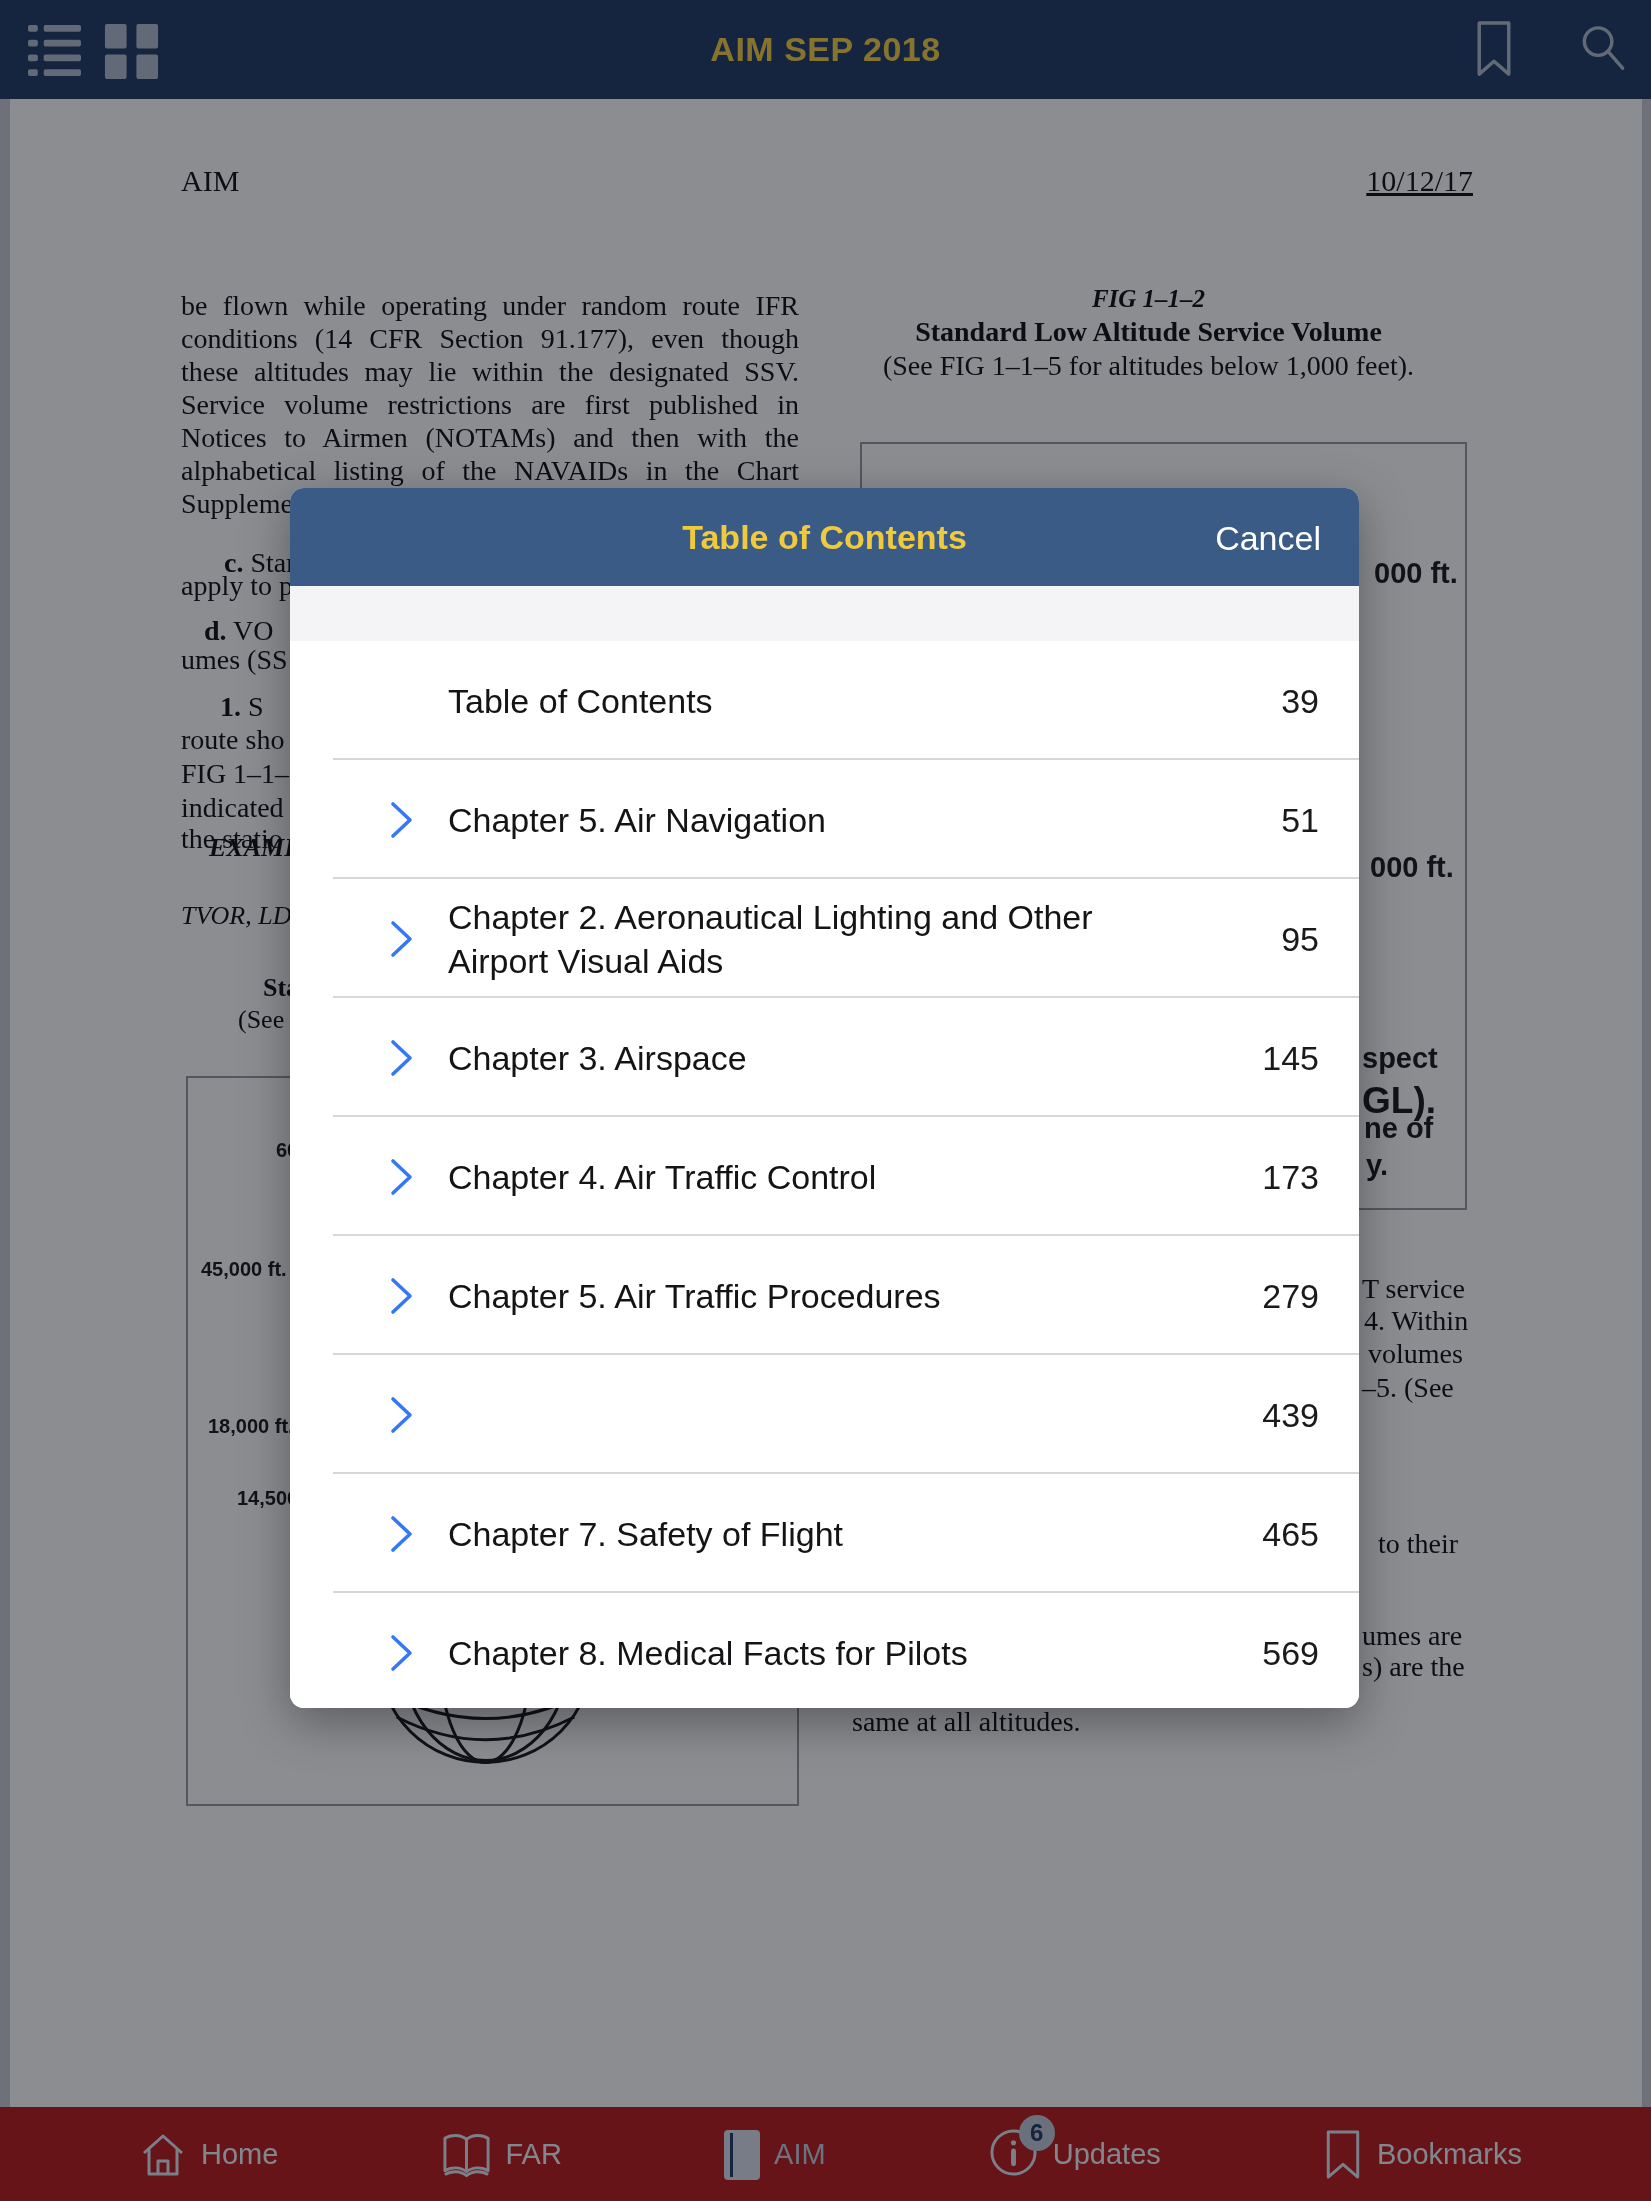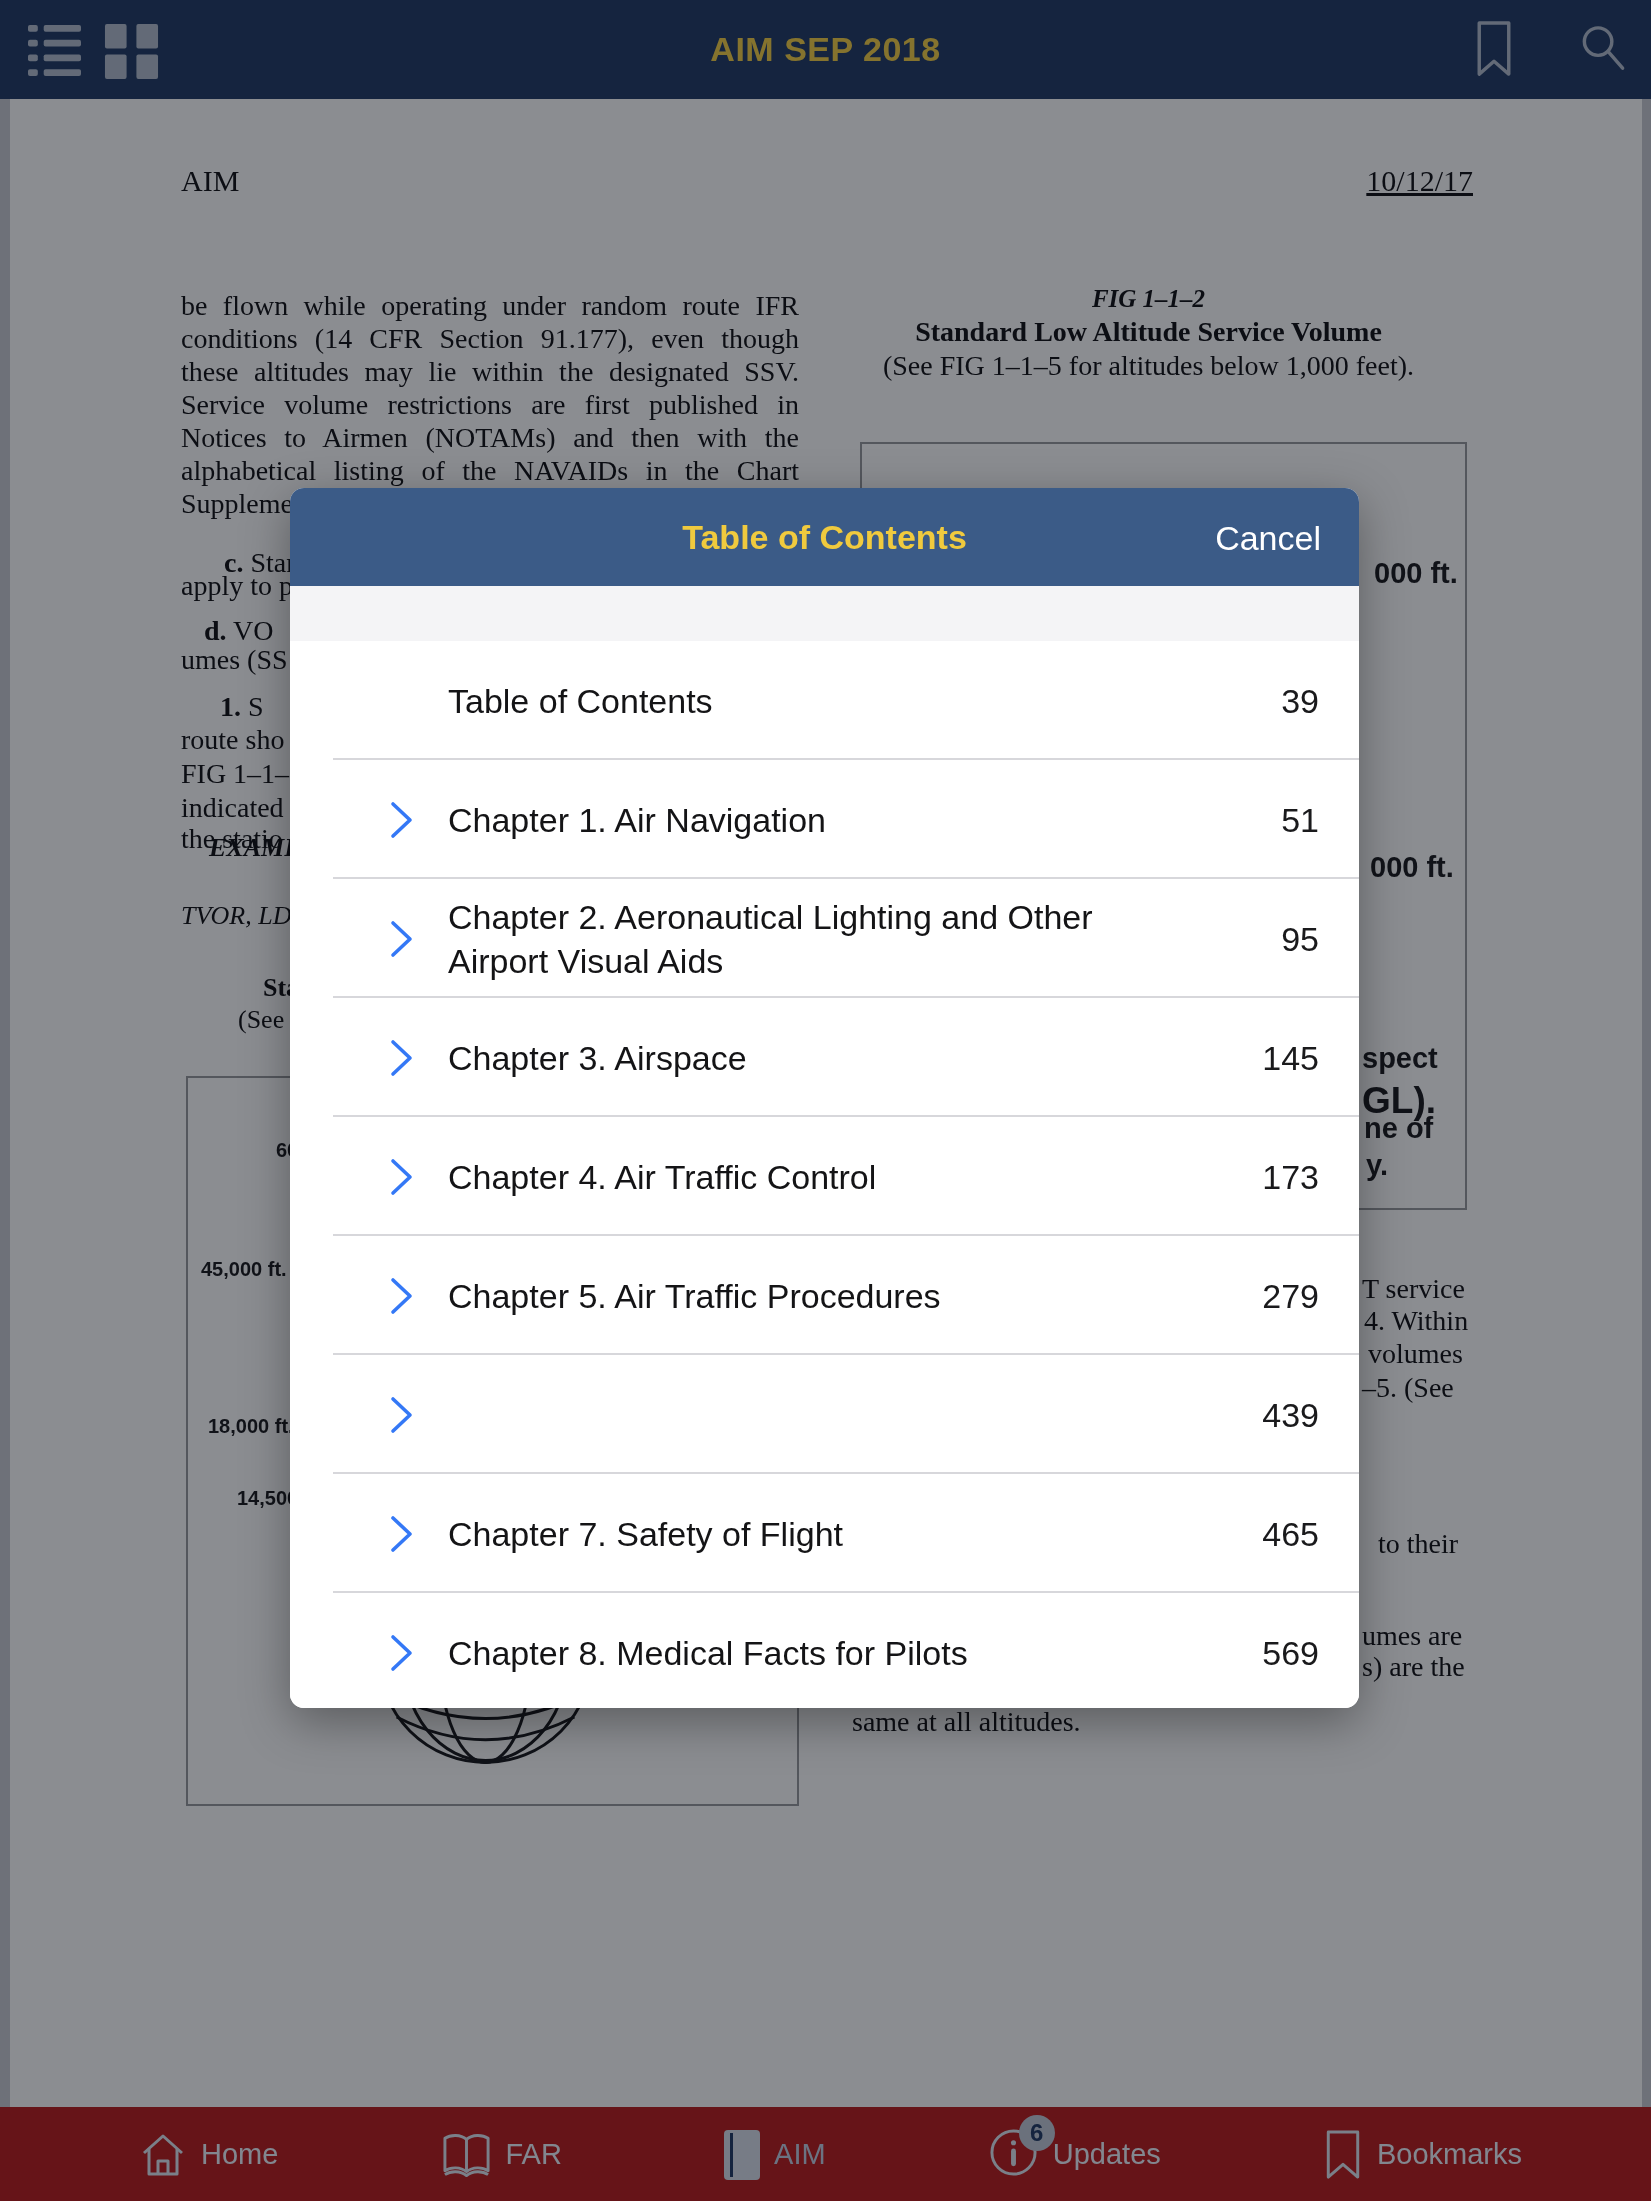--- a/index.html
+++ b/index.html
@@ -263,21 +263,21 @@
 
     <div class="toc-row">
       <div class="rlabel">Table of Contents</div>
       <div class="rpage">39</div>
     </div>
 
     <div class="toc-row">
       <svg class="chev" viewBox="0 0 26 40">
           <polyline points="4,4 21,20 4,36" fill="none" stroke="#3478f6" stroke-width="3.6" stroke-linecap="round" stroke-linejoin="round"></polyline>
         </svg>
-      <div class="rlabel">Chapter 1. Air Navigation</div>
+      <div class="rlabel">Chapter 5. Air Navigation</div>
       <div class="rpage">51</div>
     </div>
 
     <div class="toc-row">
       <svg class="chev" viewBox="0 0 26 40">
           <polyline points="4,4 21,20 4,36" fill="none" stroke="#3478f6" stroke-width="3.6" stroke-linecap="round" stroke-linejoin="round"></polyline>
         </svg>
       <div class="rlabel">Chapter 2. Aeronautical Lighting and Other Airport Visual Aids</div>
       <div class="rpage">95</div>
     </div>

